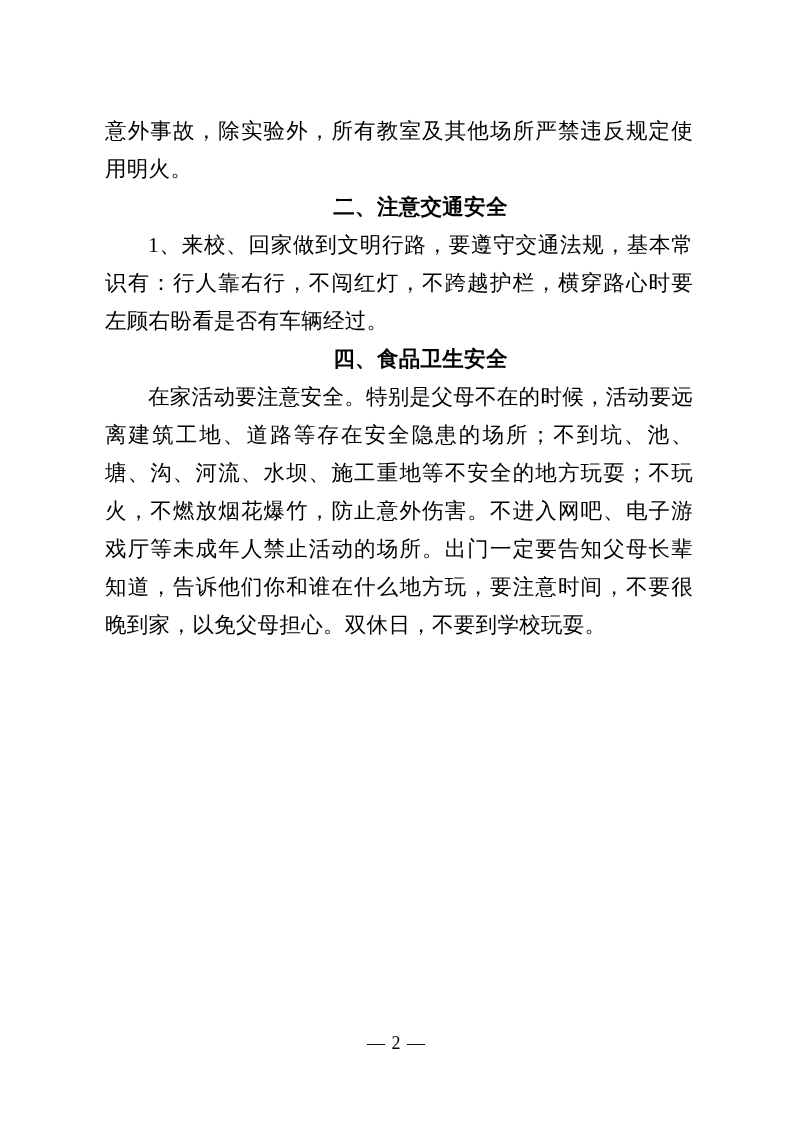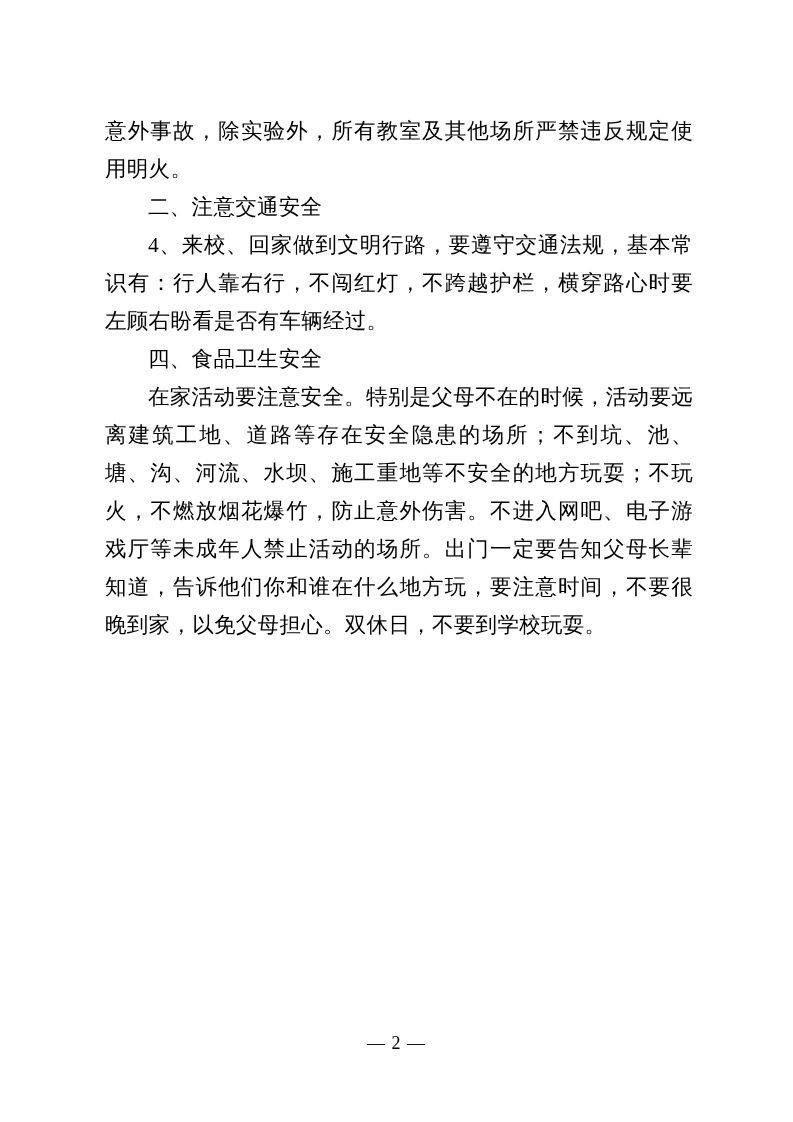--- a/index.html
+++ b/index.html
@@ -27,40 +27,40 @@
     line-height: 38px;
     text-align: justify;
     text-justify: inter-ideograph;
     letter-spacing: 0.3px;
     word-break: break-all;
   }
   .para.indent {
     text-indent: 43px;
   }
   .para.heading {
-    font-weight: normal;
+    font-weight: bold;
     font-family: "Liberation Sans", "DejaVu Sans", sans-serif;
-    text-align: left;
+    text-align: center;
   }
   .footer {
     position: absolute;
     left: 0;
     right: 0;
     top: 1033px;
     text-align: center;
     font-size: 18px;
     letter-spacing: 1px;
     font-family: "Liberation Serif", "DejaVu Serif", serif;
   }
 </style>
 </head>
 <body>
 
 <div class="page">
   <div class="content">
       <p class="para">意外事故，除实验外，所有教室及其他场所严禁违反规定使用明火。</p>
       <p class="para indent heading">二、注意交通安全</p>
-      <p class="para indent">4、来校、回家做到文明行路，要遵守交通法规，基本常识有：行人靠右行，不闯红灯，不跨越护栏，横穿路心时要左顾右盼看是否有车辆经过。</p>
+      <p class="para indent">1、来校、回家做到文明行路，要遵守交通法规，基本常识有：行人靠右行，不闯红灯，不跨越护栏，横穿路心时要左顾右盼看是否有车辆经过。</p>
       <p class="para indent heading">四、食品卫生安全</p>
       <p class="para indent">在家活动要注意安全。特别是父母不在的时候，活动要远离建筑工地、道路等存在安全隐患的场所；不到坑、池、塘、沟、河流、水坝、施工重地等不安全的地方玩耍；不玩火，不燃放烟花爆竹，防止意外伤害。不进入网吧、电子游戏厅等未成年人禁止活动的场所。出门一定要告知父母长辈知道，告诉他们你和谁在什么地方玩，要注意时间，不要很晚到家，以免父母担心。双休日，不要到学校玩耍。</p>
     </div>
   <div class="footer">— 2 —</div>
 </div>
 
 </body></html>

